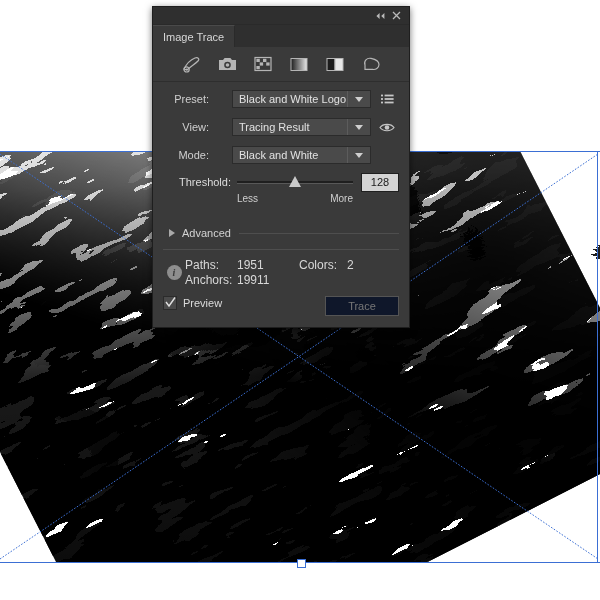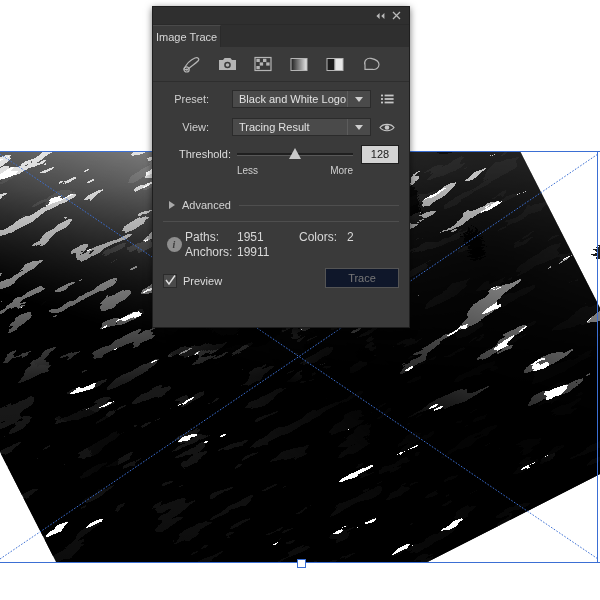--- a/index.html
+++ b/index.html
@@ -35,21 +35,21 @@
   .titlebar{
     height:17px;background:#2f2f2f;border-bottom:1px solid #2a2a2a;
     display:flex;align-items:center;justify-content:flex-end;padding-right:5px;
   }
   .tb-btn{width:16px;height:14px;display:flex;align-items:center;justify-content:center;
           color:#b9b9b9;font-size:9px;line-height:1;cursor:default;}
   .tb-btn svg{display:block;}
 
   .tabrow{height:22px;background:#2f2f2f;display:flex;align-items:flex-end;}
   .tab{
-    height:21px;padding:0 3px;display:flex;align-items:center;
+    height:21px;padding:0 10px;display:flex;align-items:center;
     background:#3a3a3a;color:#d8d8d8;font-size:11px;
     border-top:1px solid #4a4a4a;border-right:1px solid #2a2a2a;
   }
 
   .toolrow{
     height:34px;display:flex;align-items:center;justify-content:center;gap:14px;
     border-bottom:1px solid #2e2e2e;
   }
   .trace-ico{width:22px;height:20px;display:flex;align-items:center;justify-content:center;}
   .trace-ico svg{display:block;}
@@ -113,21 +113,21 @@
   .info-ico{width:22px;display:flex;justify-content:center;}
   .info-ico .circ{width:15px;height:15px;border-radius:50%;background:#8e8e8e;color:#3a3a3a;
                   font-size:10px;font-style:italic;font-weight:bold;
                   display:flex;align-items:center;justify-content:center;font-family:"Liberation Serif",serif;}
   .stats{flex:1;font-size:12px;color:#d8d8d8;}
   .stat-line{display:flex;height:15px;align-items:center;}
   .s-k{width:52px;}
   .s-v{width:62px;}
   .s-k2{width:48px;}
 
-  .footer{display:flex;align-items:flex-end;justify-content:space-between;
+  .footer{display:flex;align-items:flex-start;justify-content:space-between;
           padding:9px 10px 0 10px;}
   .chk{display:flex;align-items:center;}
   .chk .box{width:12px;height:12px;background:#4a4a4a;border:1px solid #2b2b2b;
             position:relative;margin-right:6px;}
   .chk .box svg{position:absolute;left:1px;top:0px;}
   .chk .ctxt{font-size:11px;color:#dcdcdc;}
   .btn{
     width:74px;height:20px;background:#0f172a;border:1px solid #545454;
     display:flex;align-items:center;justify-content:center;
     font-size:11px;color:#777777;box-sizing:border-box;
@@ -335,20 +335,28 @@
           <span class="arrow"></span>
         </div>
         <div class="sidebtn">
           <svg width="16" height="11" viewBox="0 0 16 11">
             <path d="M1 5.5 C4 1.2 12 1.2 15 5.5 C12 9.8 4 9.8 1 5.5 Z" fill="none" stroke="#c6c6c6" stroke-width="1.2"></path>
             <circle cx="8" cy="5.5" r="2.3" fill="#c6c6c6"></circle>
           </svg>
         </div>
       </div>
 
+      <div class="row">
+        <div class="lbl">Mode:</div>
+        <div class="select">
+          <span class="val">Black and White</span>
+          <span class="arrow"></span>
+        </div>
+        <div class="sidebtn"></div>
+      </div>
 
 
       <div class="thr-row">
         <div class="thr-lbl">Threshold:</div>
         <div class="slider">
           <div class="track"></div>
           <div class="knob" id="thrKnob" style="left: calc(50% - 6px);"></div>
         </div>
         <div class="thr-box">128</div>
       </div>

